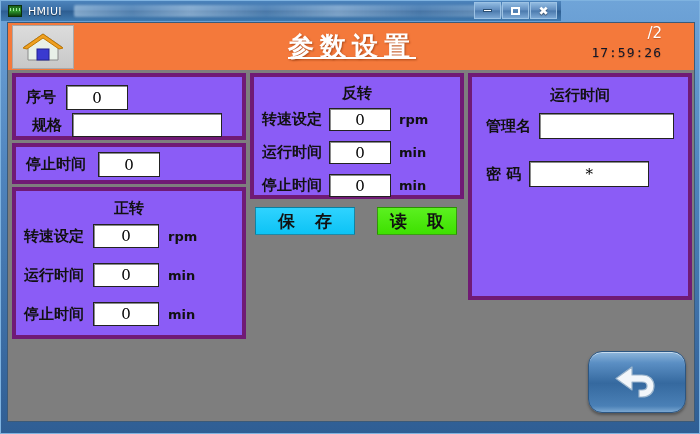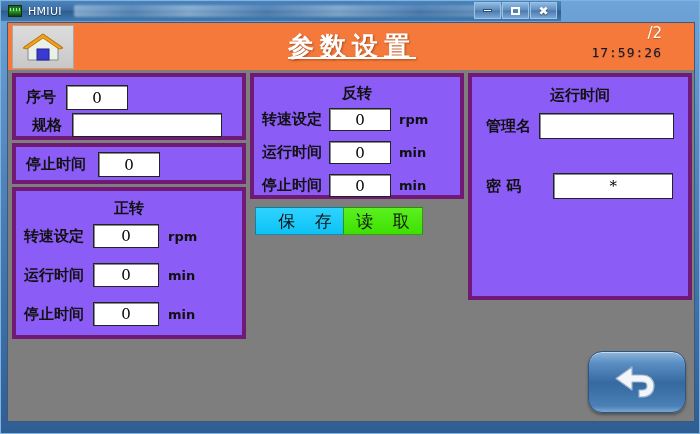--- a/index.html
+++ b/index.html
@@ -173,28 +173,28 @@
   #panel-fwd    { left: 4px;  top: 164px; width: 234px; height: 152px; }
   
   #panel-rev    { left: 242px; top: 50px;  width: 214px; height: 126px; }
   
   #panel-user   { left: 460px; top: 50px;  width: 224px; height: 227px; }
 
   
   .hmi-btn {
     position: absolute;
     display: flex; align-items: center; justify-content: center;
-    font-size: 17px; font-weight: normal; color: #111;
+    font-size: 17px; font-weight: bold; color: #111;
     letter-spacing: 7px; text-indent: 7px;
     font-family: "DejaVu Serif", "Liberation Serif", serif;
     border: 1px solid rgba(0,0,0,.35);
   }
   #btn-save { left: 247px; top: 184px; width: 100px; height: 28px;
               background: linear-gradient(180deg,#2fd3ff 0%, #0dc3f5 100%); }
-  #btn-read { left: 335px; top: 184px; width: 80px; height: 28px;
+  #btn-read { left: 369px; top: 184px; width: 80px; height: 28px;
               background: linear-gradient(180deg,#5bf020 0%, #3ee000 100%); }
 
   
   .back-btn {
     position: absolute; right: 8px; bottom: 8px;
     width: 98px; height: 62px; border-radius: 14px;
     background: linear-gradient(180deg,#8fb7dc 0%, #5b8fc4 18%, #35699f 52%, #4a80b6 90%, #7aa7d2 100%);
     border: 1px solid #2c5580;
     box-shadow: 0 2px 3px rgba(0,0,0,.35), inset 0 1px 0 rgba(255,255,255,.5);
     display: flex; align-items: center; justify-content: center;
@@ -307,21 +307,21 @@
     <div class="hmi-btn" id="btn-read">读 取</div>
 
     <div class="panel" id="panel-user">
       <div class="panel-title" style="margin-top:9px;">运行时间</div>
 
       <div class="row" style="left:14px; top:36px;">
         <span class="lbl">管理名</span>
         <span class="fld" style="width:135px; height:26px; margin-left:8px;"></span>
       </div>
 
-      <div class="row" style="left:14px; top:96px;gap:24px;">
+      <div class="row" style="left:14px; top:84px;">
         <span class="lbl">密  码</span>
         <span class="fld" style="width:120px; height:26px; margin-left:8px;">*</span>
       </div>
     </div>
 
     <div class="back-btn">
       <svg viewBox="0 0 58 42">
         <path d="M24 6 L24 14 L34 14 C42 14 46 19 46 25 C46 31 42 36 34 36 L31 36 L31 29 L34 29 C37.5 29 39 27.5 39 25 C39 22.5 37.5 21 34 21 L24 21 L24 29 L8 17.5 Z" fill="#f2f6fa" stroke="#9db6cd" stroke-width="1.2" stroke-linejoin="round"></path>
       </svg>
     </div>

